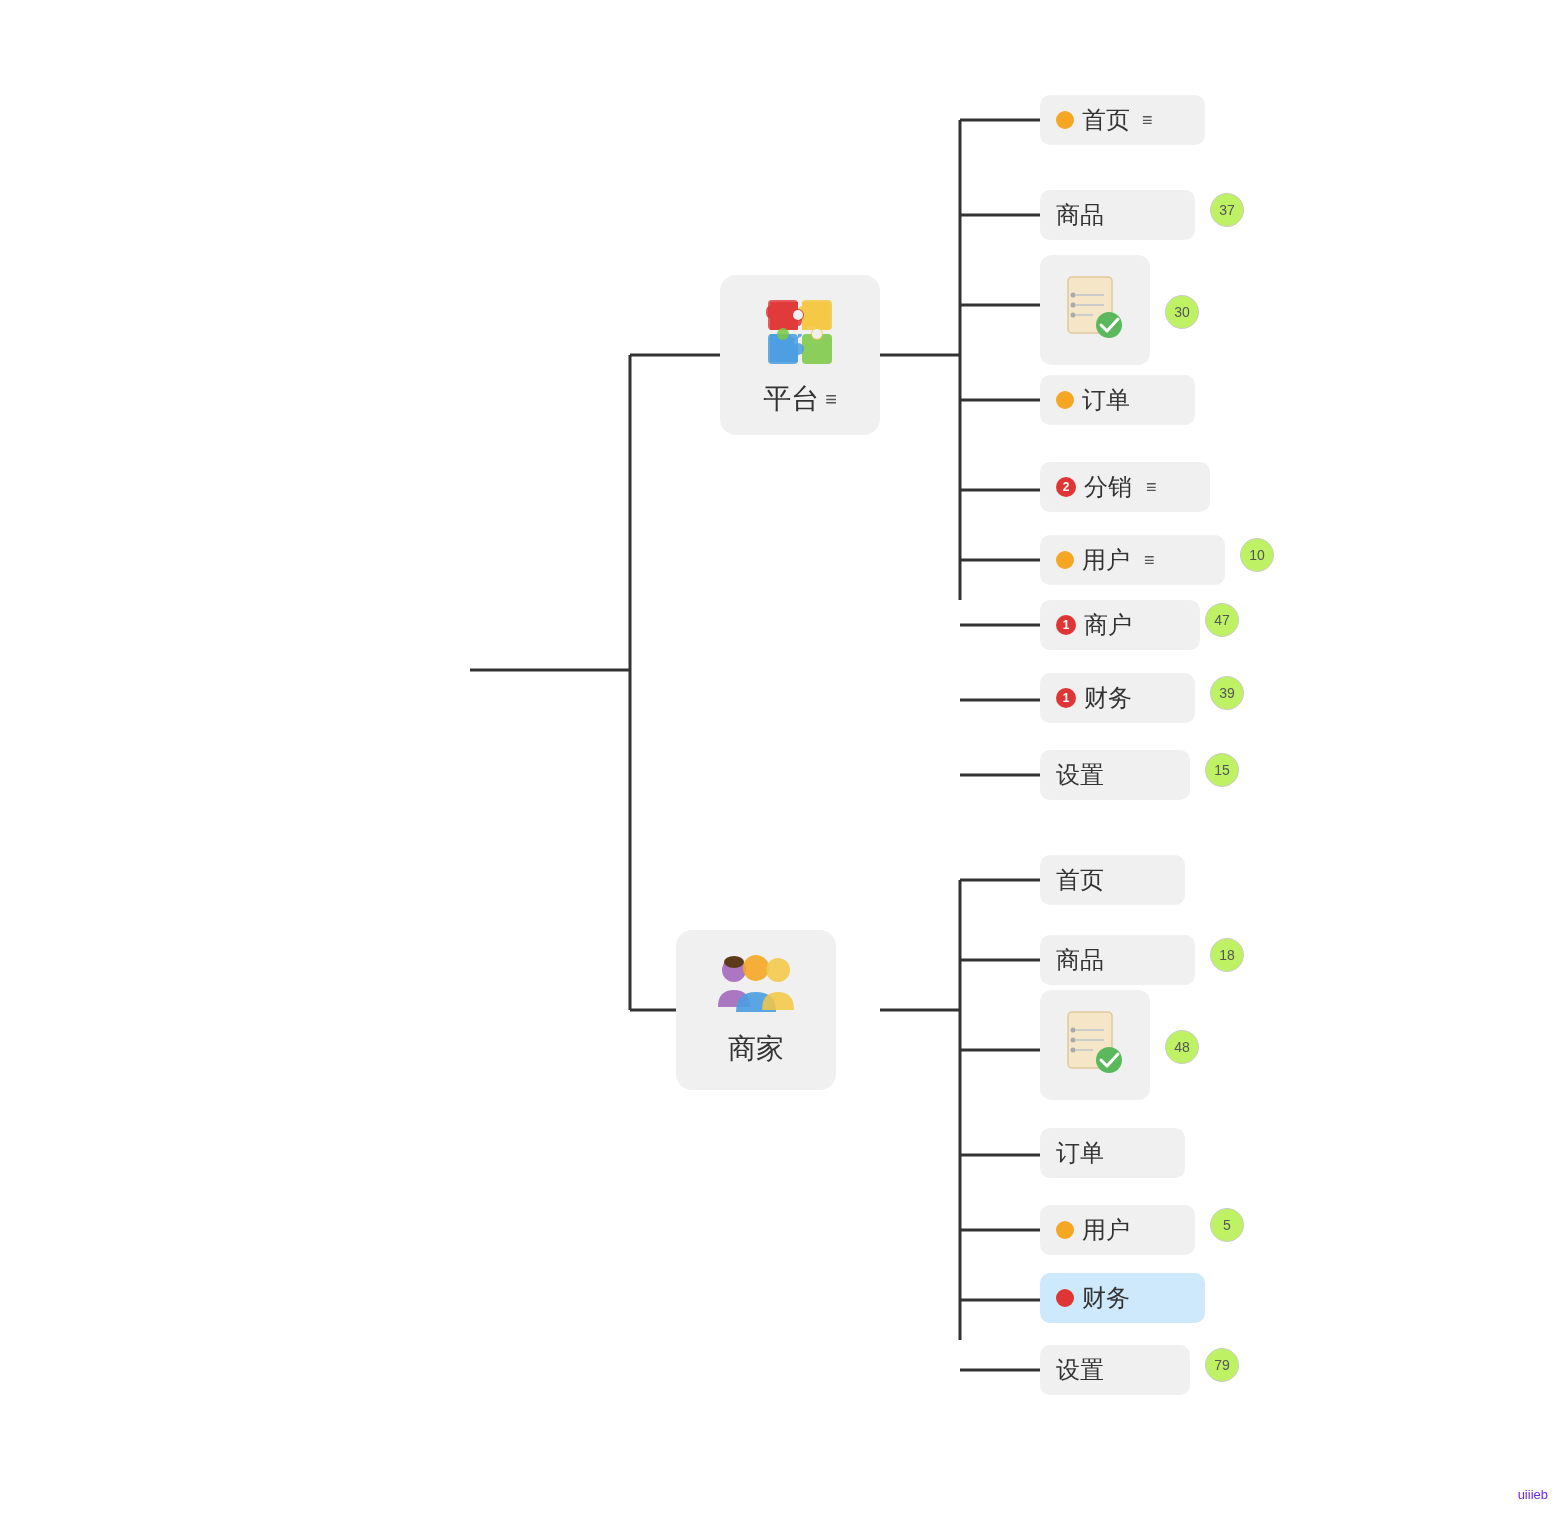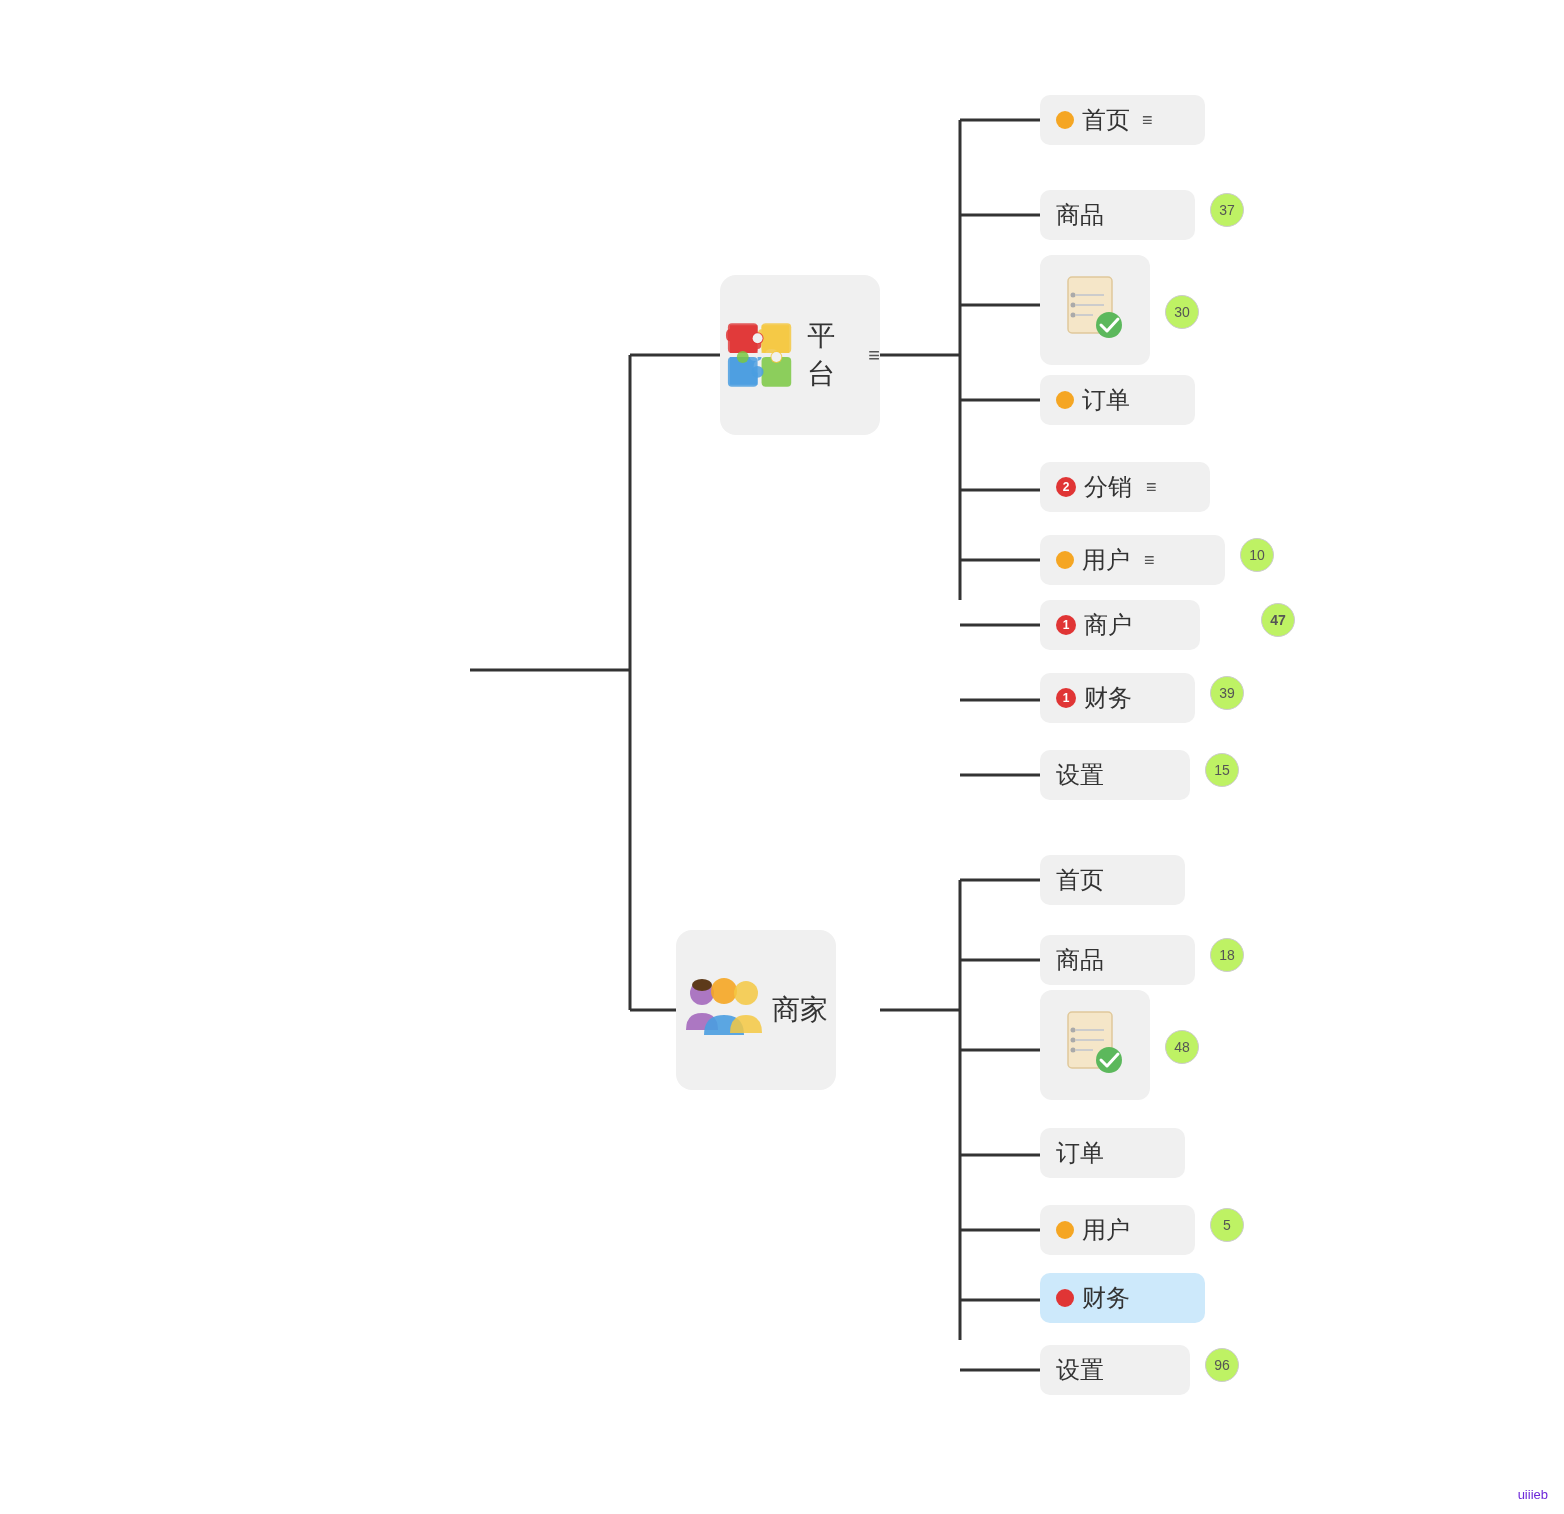--- a/index.html
+++ b/index.html
@@ -40,21 +40,21 @@
     }
 
     
     .branch-node {
       position: absolute;
       width: 160px;
       height: 160px;
       background: #f0f0f0;
       border-radius: 16px;
       display: flex;
-      flex-direction: row;
+      flex-direction: column;
       align-items: center;
       justify-content: center;
       gap: 8px;
     }
     .branch-node-label {
       font-size: 28px;
       font-weight: 500;
       color: #333;
       display: flex;
       align-items: center;
@@ -291,21 +291,21 @@
     <span style="font-size:18px;color:#555;margin-left:6px;">≡</span>
   </div>
   <div class="badge" style="left:1240px; top:538px;">
     <span>10</span>
   </div>
 
   <div class="leaf-node" style="left:1040px; top:600px; width:160px;">
     <div style="width:20px;height:20px;border-radius:50%;background:#e03535;color:#fff;display:flex;align-items:center;justify-content:center;font-size:12px;font-weight:bold;flex-shrink:0;">1</div>
     <span>商户</span>
   </div>
-  <div class="badge" style="left:1261px; top:603px;font-weight:bold;">
+  <div class="badge" style="left:1205px; top:603px;">
     <span>47</span>
   </div>
 
   <div class="leaf-node" style="left:1040px; top:673px; width:155px;">
     <div style="width:20px;height:20px;border-radius:50%;background:#e03535;color:#fff;display:flex;align-items:center;justify-content:center;font-size:12px;font-weight:bold;flex-shrink:0;">1</div>
     <span>财务</span>
   </div>
   <div class="badge" style="left:1210px; top:676px;">
     <span>39</span>
   </div>
@@ -360,18 +360,18 @@
 
   <div class="leaf-node highlighted" style="left:1040px; top:1273px; width:165px;">
     <div class="dot dot-red-filled"></div>
     <span style="font-weight:500;">财务</span>
   </div>
 
   <div class="leaf-node" style="left:1040px; top:1345px; width:150px;">
     <span>设置</span>
   </div>
   <div class="badge" style="left:1205px; top:1348px;">
-    <span>96</span>
+    <span>79</span>
   </div>
 
   <div class="watermark">uiiieb</div>
 
 </div>
 
 </body></html>

